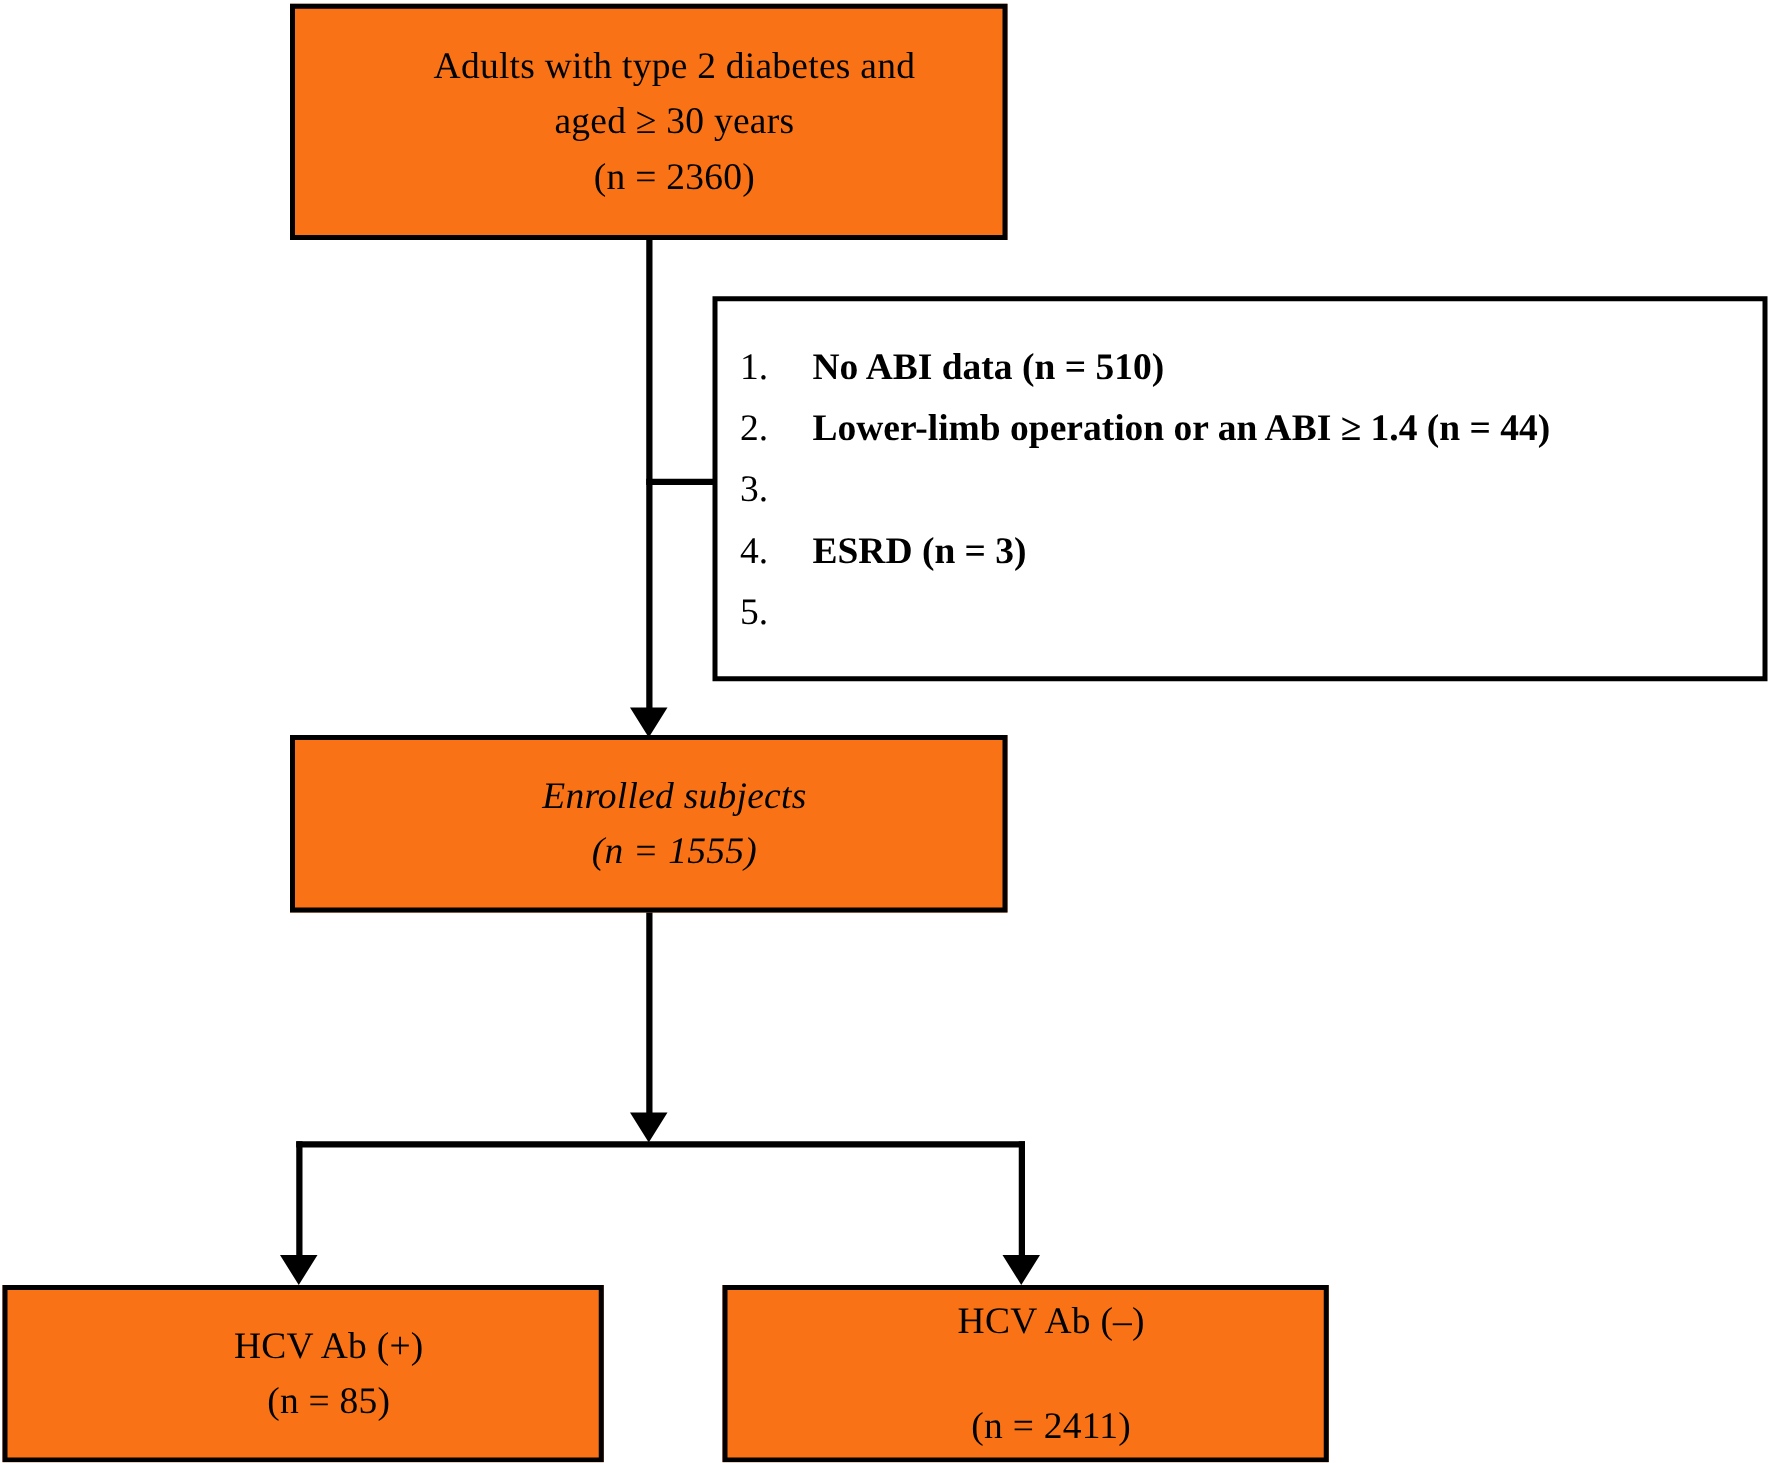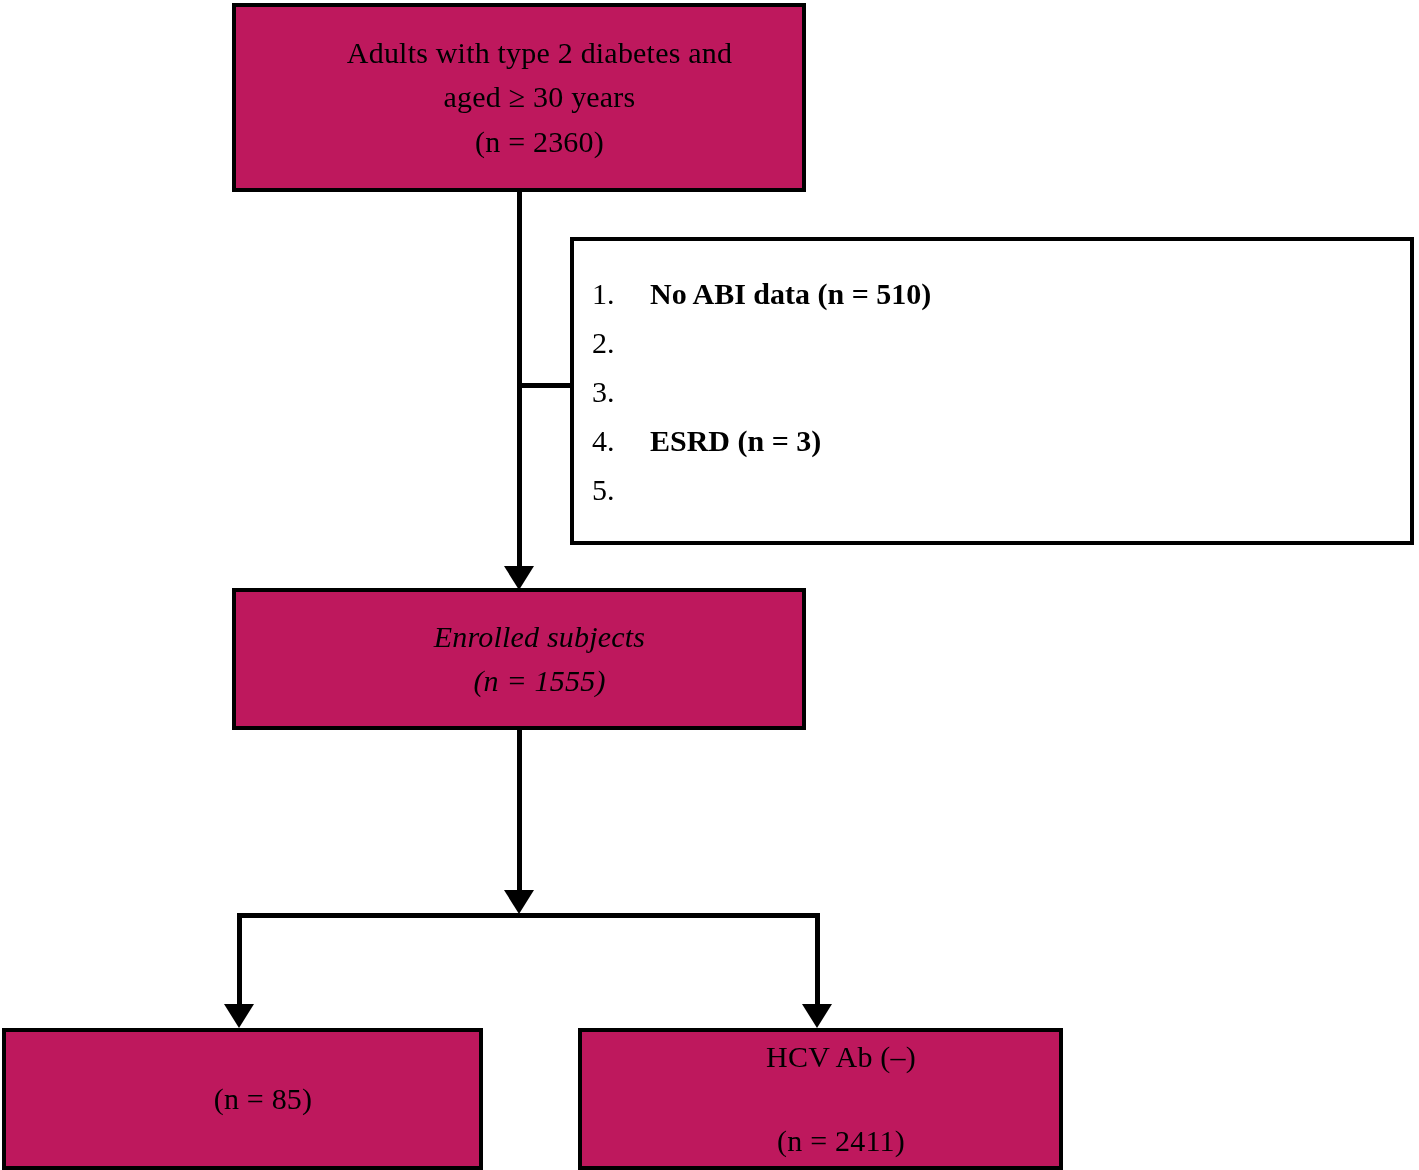--- a/index.html
+++ b/index.html
@@ -18,21 +18,21 @@
     height: 1170px;
     background: #ffffff;
     overflow: hidden;
   }
 
   
   .node {
     position: absolute;
     box-sizing: border-box;
     border: 4px solid #000000;
-    background: #be185d;
+    background: #f97316;
     display: flex;
     flex-direction: column;
     align-items: center;
     justify-content: center;
     padding-left: 41px;
   }
   .node .line {
     display: block;
     text-align: center;
     font-size: 30px;
@@ -121,39 +121,41 @@
     <span class="line">(n = 2360)</span>
   </div>
 
   <div id="node-exclusions">
     <div class="excl-item">
       <span class="excl-num">1.</span>
       <span class="excl-text">No ABI data (n = 510)</span>
     </div>
     <div class="excl-item">
       <span class="excl-num">2.</span>
+      <span class="excl-text">Lower-limb operation or an ABI ≥ 1.4 (n = 44)</span>
     </div>
     <div class="excl-item">
       <span class="excl-num">3.</span>
     </div>
     <div class="excl-item">
       <span class="excl-num">4.</span>
       <span class="excl-text">ESRD (n = 3)</span>
     </div>
     <div class="excl-item">
       <span class="excl-num">5.</span>
     </div>
   </div>
 
   <div class="node" id="node-enrolled">
     <span class="line">Enrolled subjects</span>
     <span class="line">(n = 1555)</span>
   </div>
 
   <div class="node" id="node-hcv-pos">
+    <span class="line">HCV Ab (+)</span>
     <span class="line">(n = 85)</span>
   </div>
 
   <div class="node" id="node-hcv-neg">
     <span class="line">HCV Ab (–)</span>
     <span class="line">(n = 2411)</span>
   </div>
 
   <div class="vline" id="trunk-main"></div>
   <div class="hline" id="branch-excl"></div>

